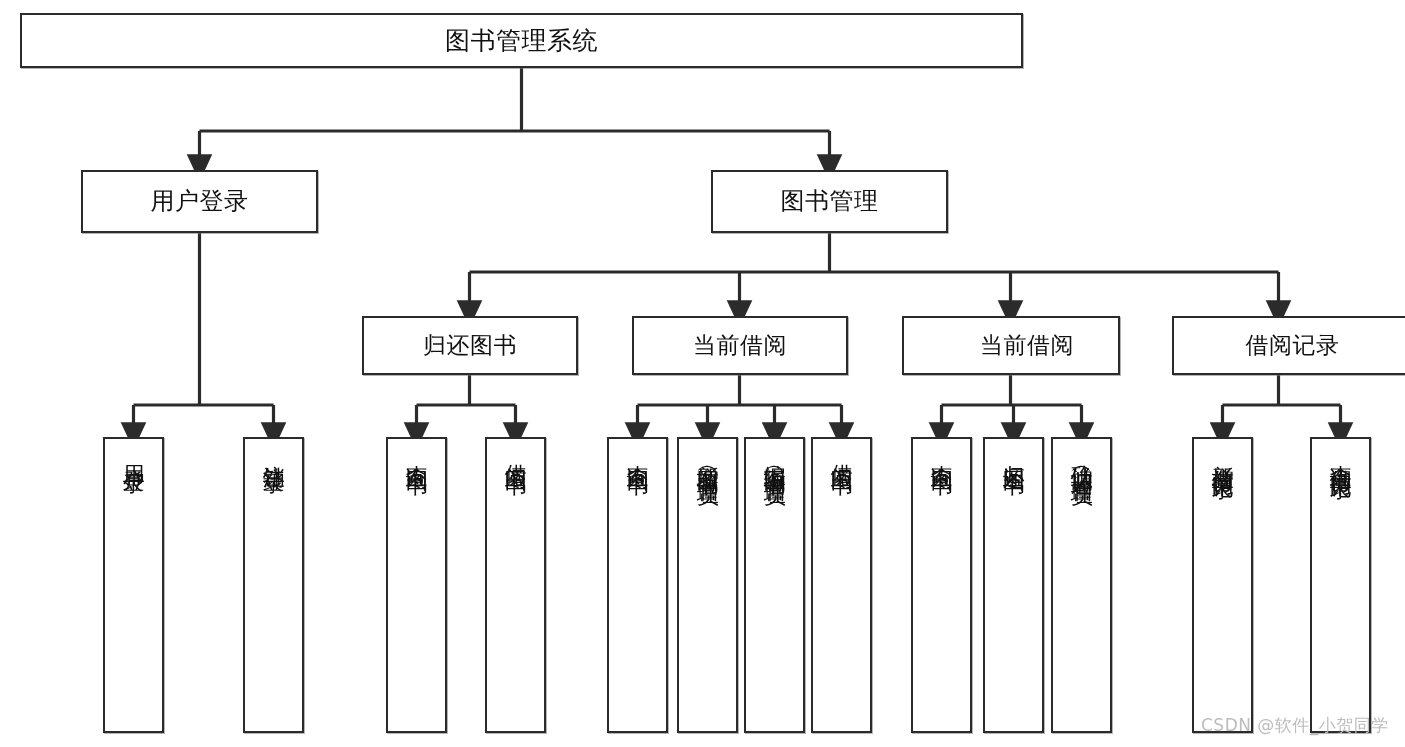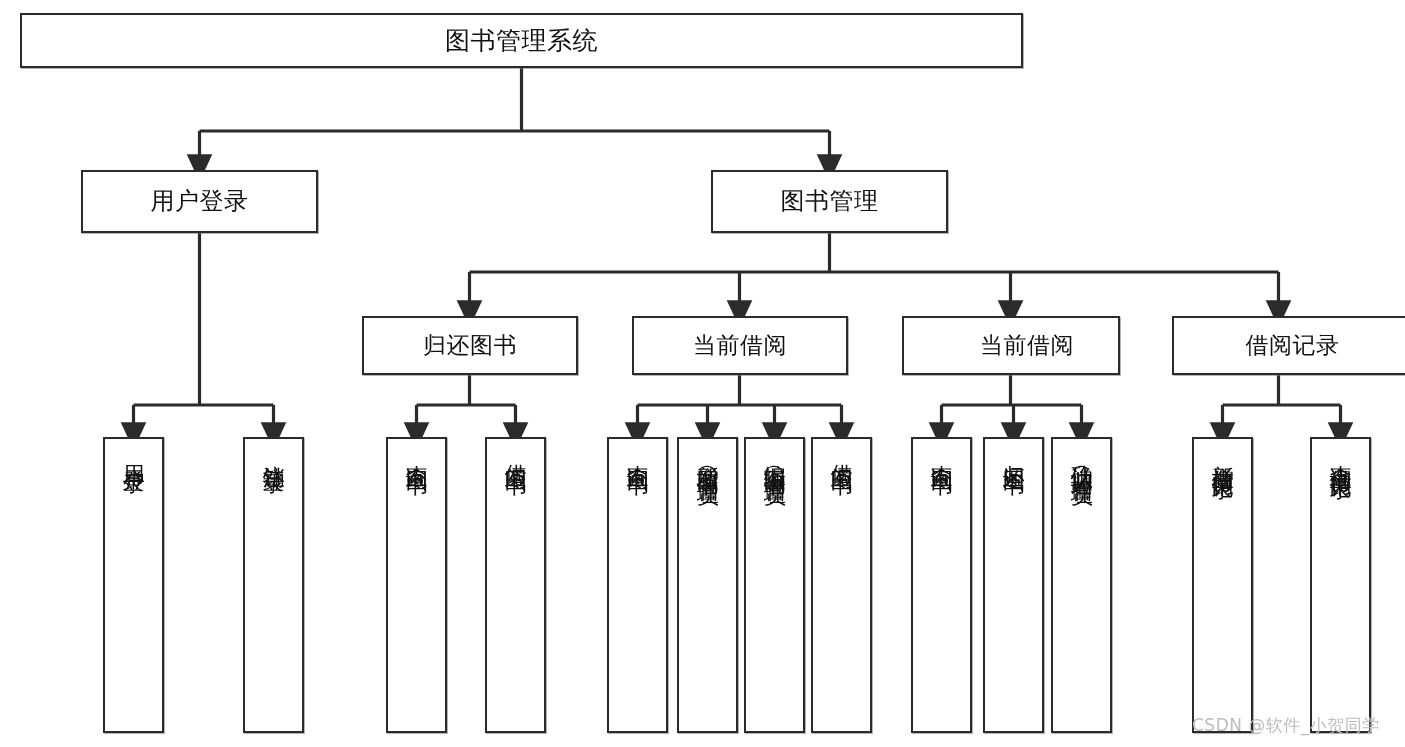--- a/index.html
+++ b/index.html
@@ -62,20 +62,21 @@
   }
   .watermark {
     position: absolute;
     left: 1192px;
     top: 714px;
     font-size: 17px;
     color: #bdbdbd;
     letter-spacing: 0.5px;
     white-space: nowrap;
     user-select: none;
+    padding-left: 9px;
   }
 </style>
 </head>
 <body>
 
 <div id="diagram-canvas">
 
   <svg id="edge-layer" viewBox="0 0 1405 747" width="1405" height="747" xmlns="http://www.w3.org/2000/svg">
     <defs>
       <marker id="arrowhead" markerWidth="9" markerHeight="9" refX="1.2" refY="4.3" orient="auto" markerUnits="strokeWidth">

